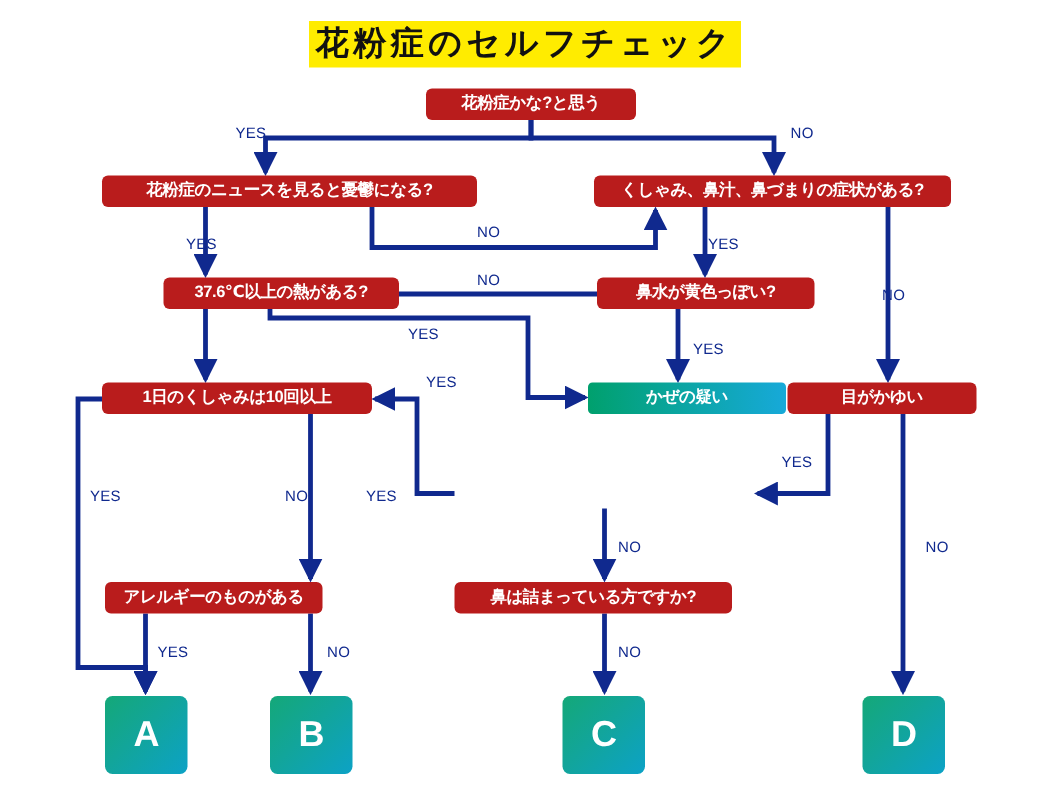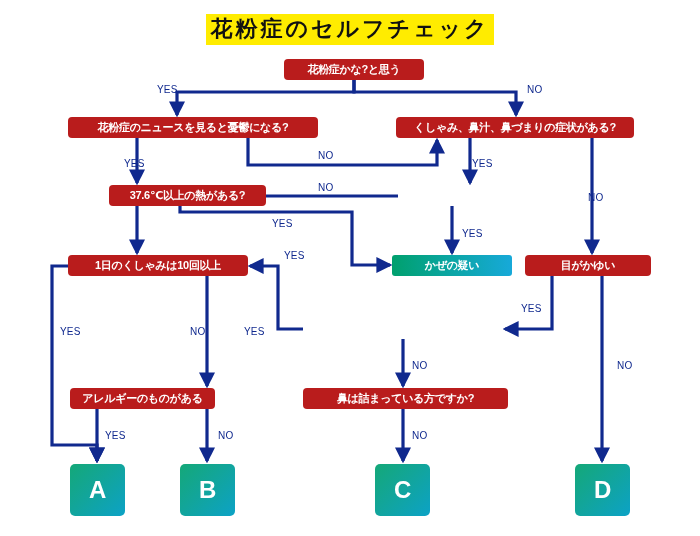--- a/index.html
+++ b/index.html
@@ -134,25 +134,26 @@
   </svg>
 
   <div class="title-wrap">
     <span class="title-text">花粉症のセルフチェック</span>
   </div>
 
   <div class="node node-q" style="left: 284px; top: 59px; width: 140px; height: 21px;">花粉症かな?と思う</div>
   <div class="node node-q" style="left: 68px; top: 117px; width: 250px; height: 21px;">花粉症のニュースを見ると憂鬱になる?</div>
   <div class="node node-q" style="left: 396px; top: 117px; width: 238px; height: 21px;">くしゃみ、鼻汁、鼻づまりの症状がある?</div>
   <div class="node node-q" style="left: 84px; top: 185px; width: 157px; height: 21px; margin-left: 25px;">37.6℃以上の熱がある?</div>
+  <div class="node node-q" style="left: 398px; top: 185px; width: 145px; height: 21px;">鼻水が黄色っぽい?</div>
   <div class="node node-q" style="left: 68px; top: 255px; width: 180px; height: 21px;">1日のくしゃみは10回以上</div>
-  <div class="node node-cold" style="left: 392px; top: 255px; width: 120px; height: 21px;">かぜの疑い</div>
+  <div class="node node-cold" style="left: 392px; top: 255px; width: 132px; height: 21px;">かぜの疑い</div>
   <div class="node node-q" style="left: 525px; top: 255px; width: 126px; height: 21px;">目がかゆい</div>
   <div class="node node-q" style="left: 70px; top: 388px; width: 145px; height: 21px;">アレルギーのものがある</div>
-  <div class="node node-q" style="left: 303px; top: 388px; width: 205px; height: 21px;">鼻は詰まっている方ですか?</div>
+  <div class="node node-q" style="left: 303px; top: 388px; width: 185px; height: 21px;">鼻は詰まっている方ですか?</div>
 
   <div class="node node-result" style="left: 70px; top: 464px; width: 55px; height: 52px;">A</div>
   <div class="node node-result" style="left: 180px; top: 464px; width: 55px; height: 52px;">B</div>
   <div class="node node-result" style="left: 375px; top: 464px; width: 55px; height: 52px;">C</div>
   <div class="node node-result" style="left: 575px; top: 464px; width: 55px; height: 52px;">D</div>
 
   <div id="edge-label-host">
       <div class="edge-label" style="left: 157px; top: 84px;">YES</div>
       <div class="edge-label" style="left: 527px; top: 84px;">NO</div>
       <div class="edge-label" style="left: 124px; top: 158px;">YES</div>

